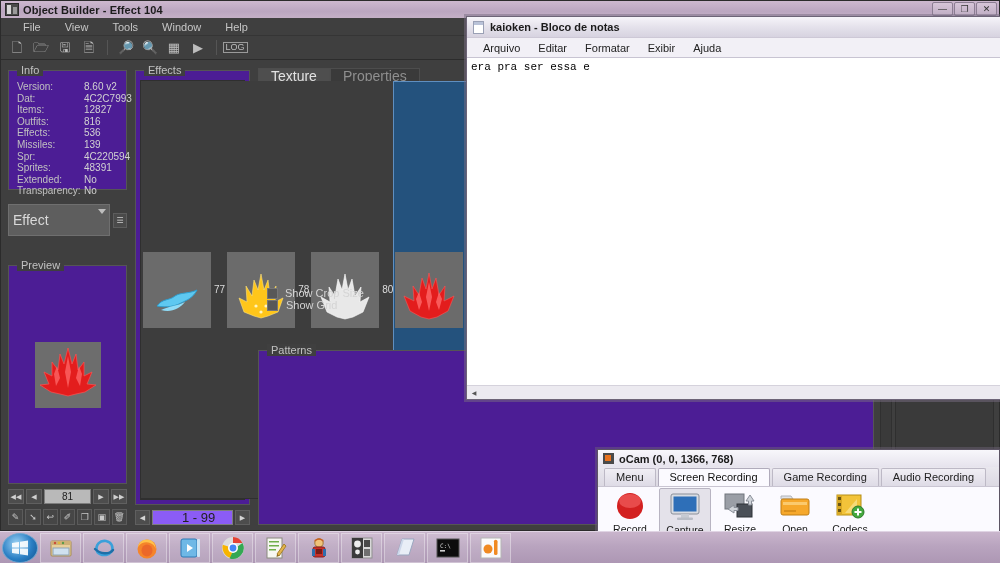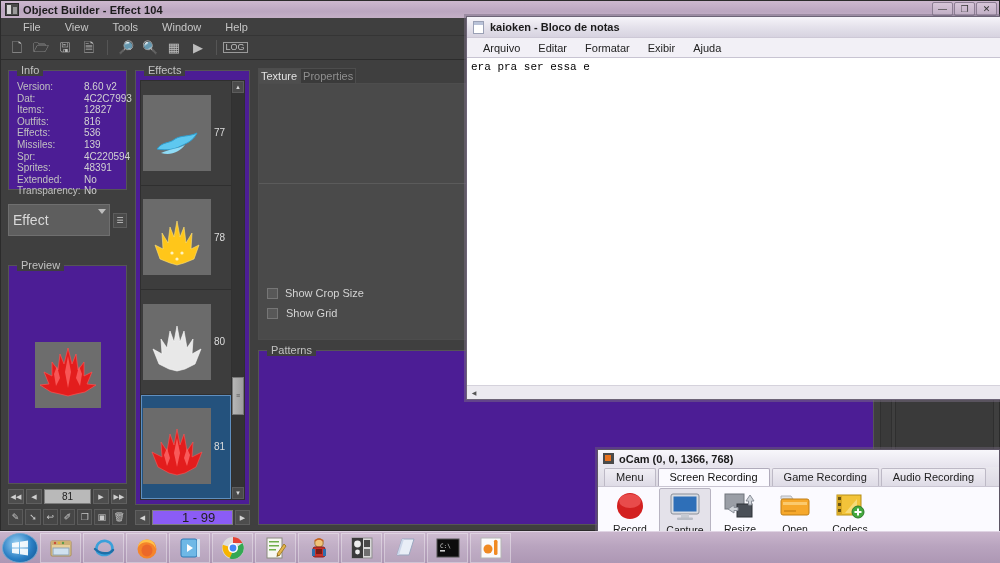--- a/index.html
+++ b/index.html
@@ -77,21 +77,21 @@
   #nav-num{ flex:1; background:#b9b9b9; border:1px solid #7d7d7d; color:#222;
     font-size:10px; display:flex; align-items:center; justify-content:center; }
   #tool-row{ display:flex; margin-top:5px; gap:2px; height:16px; }
   .toolb{ flex:1; background:#464646; border:1px solid #5b5b5b; display:flex;
     align-items:center; justify-content:center; color:#c8c8c8; font-size:9px; }
 
   
   #col-effects{ width:121px; flex:0 0 121px; padding:8px 4px 4px 2px; display:flex; flex-direction:column; }
   #effects-box{ flex:1; padding:9px 4px 4px 4px; display:flex; flex-direction:column; min-height:0; }
   #effects-scrollwrap{ flex:1; display:flex; min-height:0; border:1px solid #2f2f2f; background:#3a3a3a; }
-  #effects-list{ flex:1; display:flex; flex-direction:column; }
+  #effects-list{ flex:1; display:flex; flex-direction:row; }
   .eff-item{ flex:1; display:flex; align-items:center; border-bottom:1px solid #2f2f2f;
     background:#3d3d3d; position:relative; }
   .eff-item.sel{ background:#2b5party; }
   .eff-item.sel{ background:#24527d; outline:1px solid #5f8fc0; outline-offset:-1px; }
   .eff-thumb{ width:68px; height:76px; background:#6b6b6b; margin:2px 3px 2px 2px;
     display:flex; align-items:flex-end; justify-content:center; position:relative; overflow:hidden;}
   .eff-num{ color:#dcdcdc; font-size:10px; }
   
   #eff-scroll{ width:13px; flex:0 0 13px; background:#3a3a3a; display:flex;
     flex-direction:column; border-left:1px solid #303030; }
@@ -103,21 +103,21 @@
     display:flex; align-items:center; justify-content:center; color:#555; font-size:7px; }
   #eff-pager{ display:flex; gap:2px; margin-top:5px; height:15px; }
   .pg-arrow{ width:15px; background:#4d4d4d; border:1px solid #5f5f5f; color:#d4d4d4;
     font-size:7px; display:flex; align-items:center; justify-content:center; }
   #pg-label{ flex:1; background:#8b5cf6; border:1px solid #7d7d7d; color:#222;
     font-size:13px; display:flex; align-items:center; justify-content:center;padding-left:12px; }
 
   
   #col-center{ flex:1; min-width:0; padding:6px 4px 4px 4px; display:flex; flex-direction:column; }
   #tabs{ display:flex; height:15px; }
-  .tab{ padding:0 2px; font-size:11px; display:flex; align-items:center; color:#8f8f8f;
+  .tab{ padding:0 12px; font-size:14px; display:flex; align-items:center; color:#8f8f8f;
     background:#3a3a3a; border:1px solid #4d4d4d; border-bottom:none; }
   .tab.active{ background:#4e4e4e; color:#e2e2e2; }
   #texture-panel{ flex:1; min-height:0; border:1px solid #4d4d4d; background:#4a4a4a;
     display:flex; flex-direction:column; }
   #tex-canvas-top{ height:100px; border-bottom:1px solid #5b5b5b; }
   #tex-canvas-bot{ flex:1; position:relative; }
   .cb-row{ position:absolute; left:8px; display:flex; align-items:center; gap:7px; color:#d4d4d4; font-size:11px; }
   .cbox{ width:11px; height:11px; background:#585858; border:1px solid #767676; }
   #patterns-box{ height:175px; margin-top:10px; }
   #props-right{ position:absolute; right:8px; top:320px; width:170px; }
@@ -435,21 +435,21 @@
         <div class="tab active">Texture</div>
         <div class="tab">Properties</div>
       </div>
       <div id="texture-panel">
         <div id="tex-canvas-top"></div>
         <div id="tex-canvas-bot">
           <div class="cb-row" style="bottom:40px;">
             <span class="cbox"></span>
             <span>Show Crop Size</span>
           </div>
-          <div class="cb-row" style="bottom:20px;gap:8px;">
+          <div class="cb-row" style="bottom:28px;gap:8px;">
             <span class="cbox"></span>
             <span>Show Grid</span>
           </div>
         </div>
       </div>
       <div class="group" id="patterns-box">
         <span class="glabel">Patterns</span>
       </div>
     </div>
 

